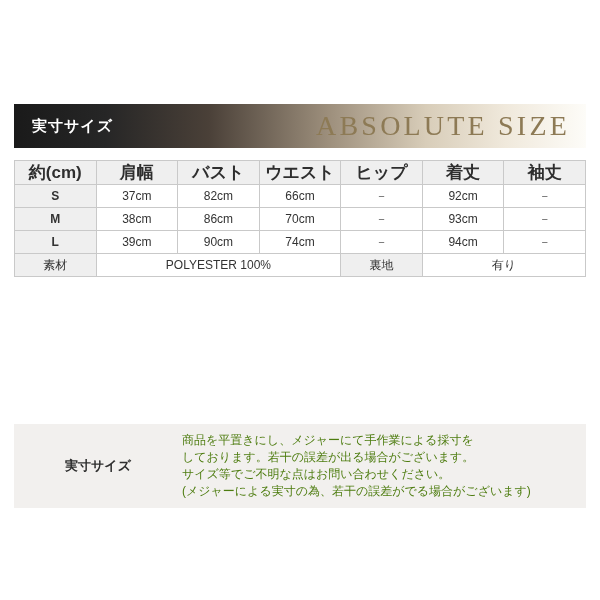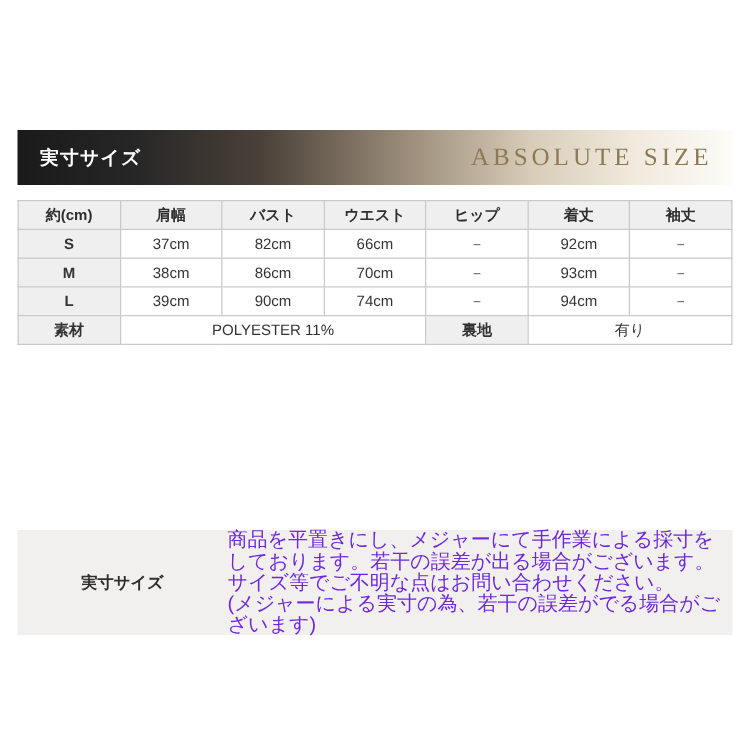--- a/index.html
+++ b/index.html
@@ -37,21 +37,21 @@
   }
   .header-title {
     color: #ffffff;
     font-size: 15px;
     font-weight: bold;
     letter-spacing: 1px;
   }
   .header-sub {
     color: #8d7a55;
     font-family: "Liberation Serif", serif;
-    font-size: 20px;
+    font-size: 28px;
     letter-spacing: 3.2px;
     white-space: nowrap;
   }
 
   
   .size-table {
     position: absolute;
     left: 14px;
     top: 160px;
     width: 572px;
@@ -63,26 +63,26 @@
     height: 22px;
     font-size: 12px;
     text-align: center;
     font-weight: normal;
     color: #333;
     padding: 0;
   }
   .size-table .hrow td {
     background: #efefef;
     font-weight: bold;
-    font-size: 12px;
+    font-size: 17px;
     color: #2e2e2e;
   }
   .size-table .lbl {
     background: #efefef;
-    font-weight: bold;
+    font-weight: normal;
   }
   .size-table .sz {
     background: #efefef;
     font-weight: bold;
   }
   .size-table .dash {
     color: #555;
   }
 
   
@@ -99,23 +99,23 @@
   }
   .note-label {
     width: 168px;
     text-align: center;
     font-size: 13px;
     font-weight: bold;
     color: #2e2e2e;
     flex: none;
   }
   .note-body {
-    font-size: 16px;
+    font-size: 12px;
     line-height: 17px;
-    color: #6d28d9;
+    color: #4d7c0f;
     white-space: pre-line;
   }
 </style>
 </head>
 <body>
 
 <div class="page">
 
   <div class="header">
     <div class="header-title">実寸サイズ</div>
@@ -162,21 +162,21 @@
         <td class="dash">－</td>
         <td>94cm</td>
         <td class="dash">－</td>
       </tr>
 
 
 
 
       <tr>
         <td class="lbl">素材</td>
-        <td colspan="3">POLYESTER 11%</td>
+        <td colspan="3">POLYESTER 100%</td>
         <td class="lbl">裏地</td>
         <td colspan="2">有り</td>
       </tr>
 
 
 
     </tbody>
   </table>
 
   <div class="note">

